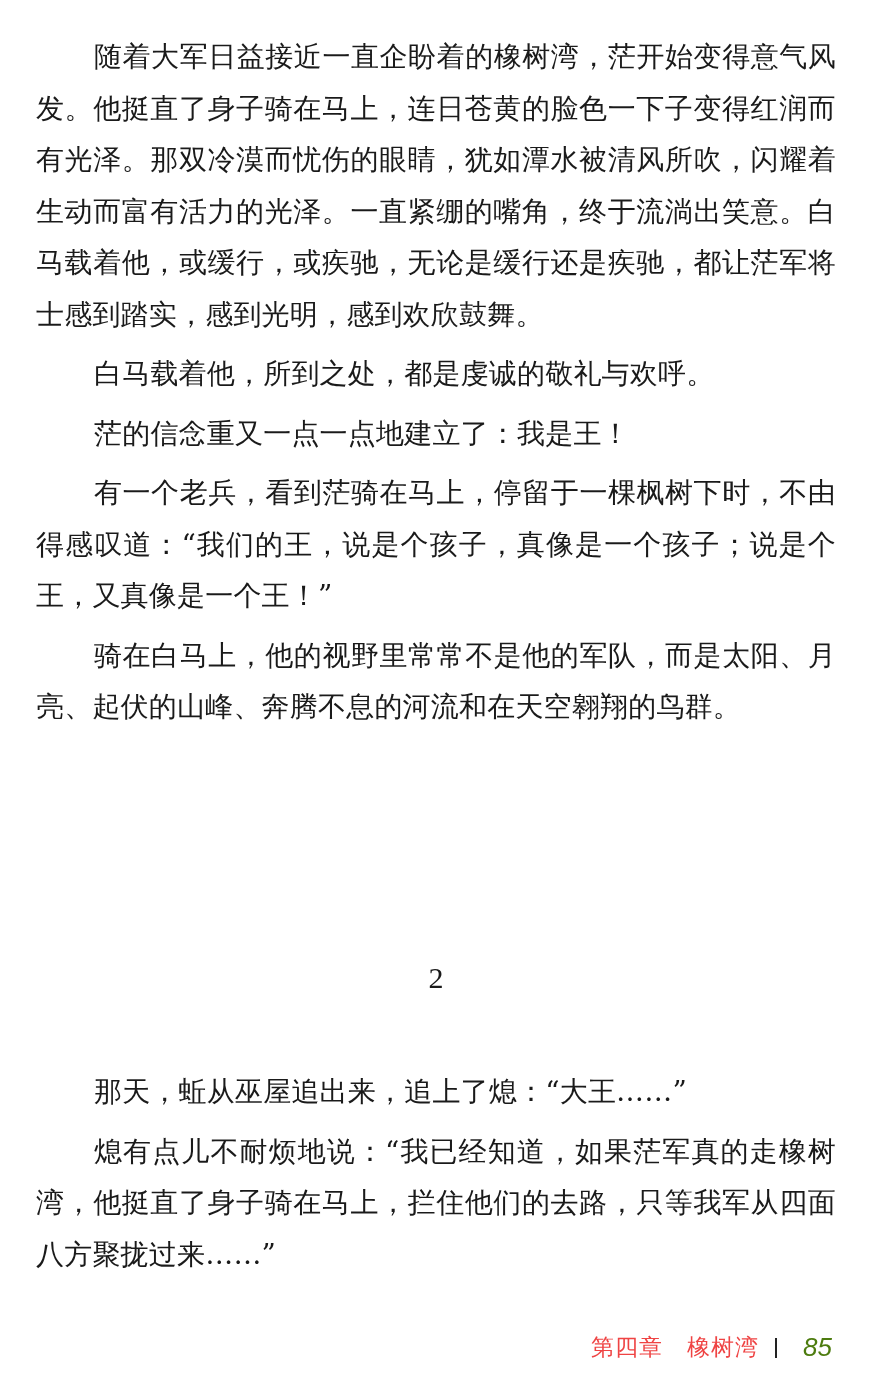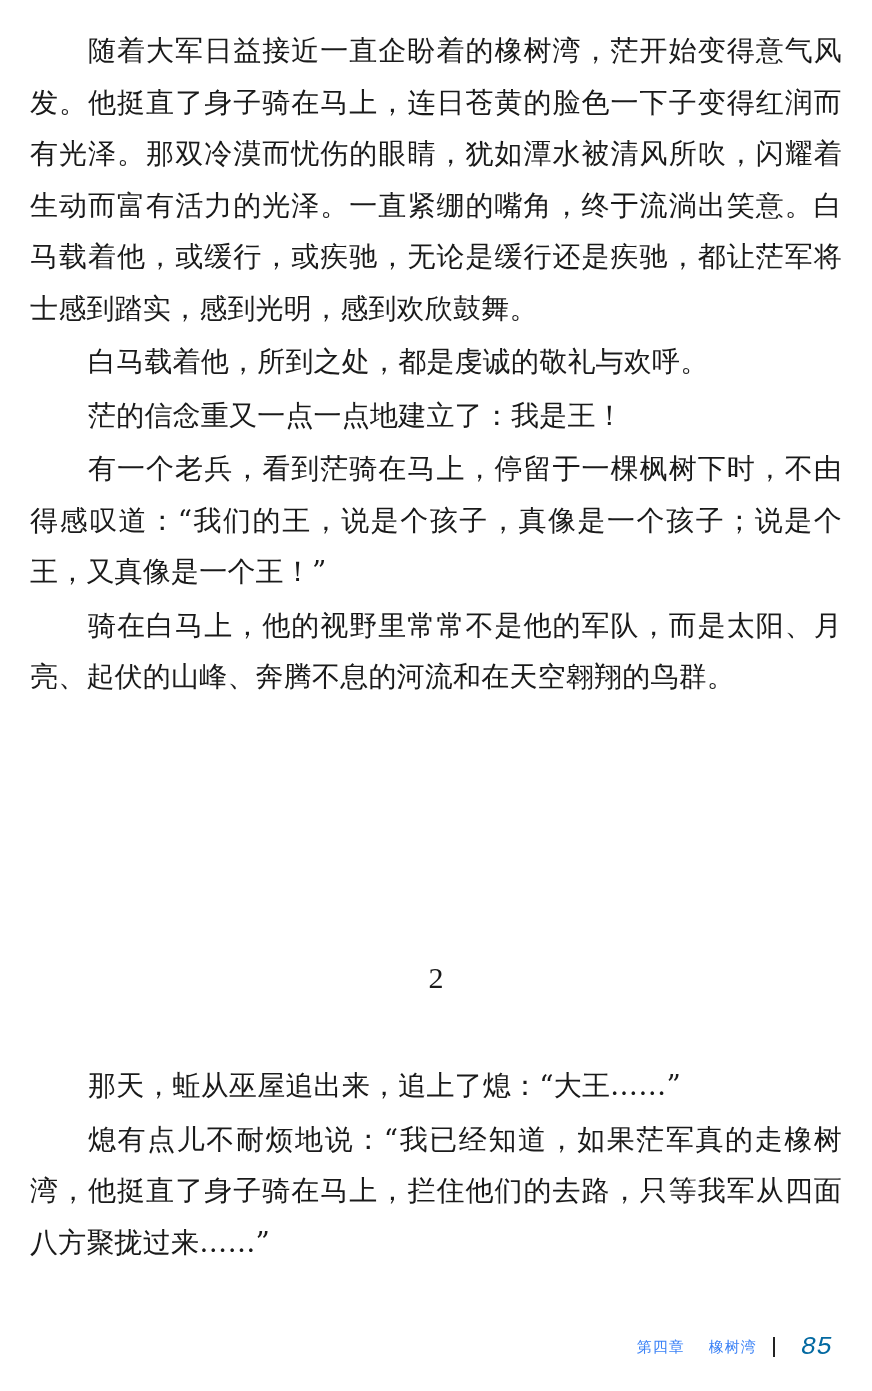--- a/index.html
+++ b/index.html
@@ -5,21 +5,21 @@
     html, body { margin: 0; padding: 0; background: #ffffff; }
     body {
       width: 872px; height: 1391px; position: relative; overflow: hidden;
       font-family: "DejaVu Serif", "Liberation Serif", serif;
       color: #1a1a1a;
     }
     .page-body {
       position: absolute; left: 28px; top: 23px; width: 816px;
     }
     .para {
-      margin: 2px;
+      margin: 8px;
       font-size: 28px;
       line-height: 51.5px;
       text-align: justify;
       text-justify: inter-character;
       letter-spacing: 0.2px;
     }
     .para.indent { text-indent: 58px; }
     .section-number {
       position: absolute; left: 0; width: 872px; top: 958px;
       text-align: center; font-size: 30px; line-height: 40px;
@@ -28,30 +28,30 @@
     .section-two {
       position: absolute; left: 28px; top: 1058px; width: 816px;
     }
     .footer {
       position: absolute; right: 40px; top: 1332px;
       display: flex; align-items: center; gap: 0;
       font-size: 21px; color: #333;
     }
     .footer .chapter {
       font-family: Liberation Mono, monospace;
-      font-size: 15px; color: #3b82f6; letter-spacing: 1px;
+      font-size: 23px; color: #ef4444; letter-spacing: 1px;
     }
     .footer .gap { display: inline-block; width: 24px; }
     .footer .divider {
       display: inline-block; width: 2px; height: 20px; background: #222;
       margin: 0 26px 0 16px;
     }
     .footer .page-no {
-      font-family: Liberation Mono, monospace;
-      font-style: italic; font-size: 26px; color: #0369a1;
+      font-family: Liberation Sans, sans-serif;
+      font-style: italic; font-size: 26px; color: #4d7c0f;
     }
   </style>
 </head>
 <body>
 
 <div class="page-body">
   <p class="para indent">随着大军日益接近一直企盼着的橡树湾，茫开始变得意气风发。他挺直了身子骑在马上，连日苍黄的脸色一下子变得红润而有光泽。那双冷漠而忧伤的眼睛，犹如潭水被清风所吹，闪耀着生动而富有活力的光泽。一直紧绷的嘴角，终于流淌出笑意。白马载着他，或缓行，或疾驰，无论是缓行还是疾驰，都让茫军将士感到踏实，感到光明，感到欢欣鼓舞。</p>
   <p class="para indent">白马载着他，所到之处，都是虔诚的敬礼与欢呼。</p>
   <p class="para indent">茫的信念重又一点一点地建立了：我是王！</p>
   <p class="para indent">有一个老兵，看到茫骑在马上，停留于一棵枫树下时，不由得感叹道：“我们的王，说是个孩子，真像是一个孩子；说是个王，又真像是一个王！”</p>

